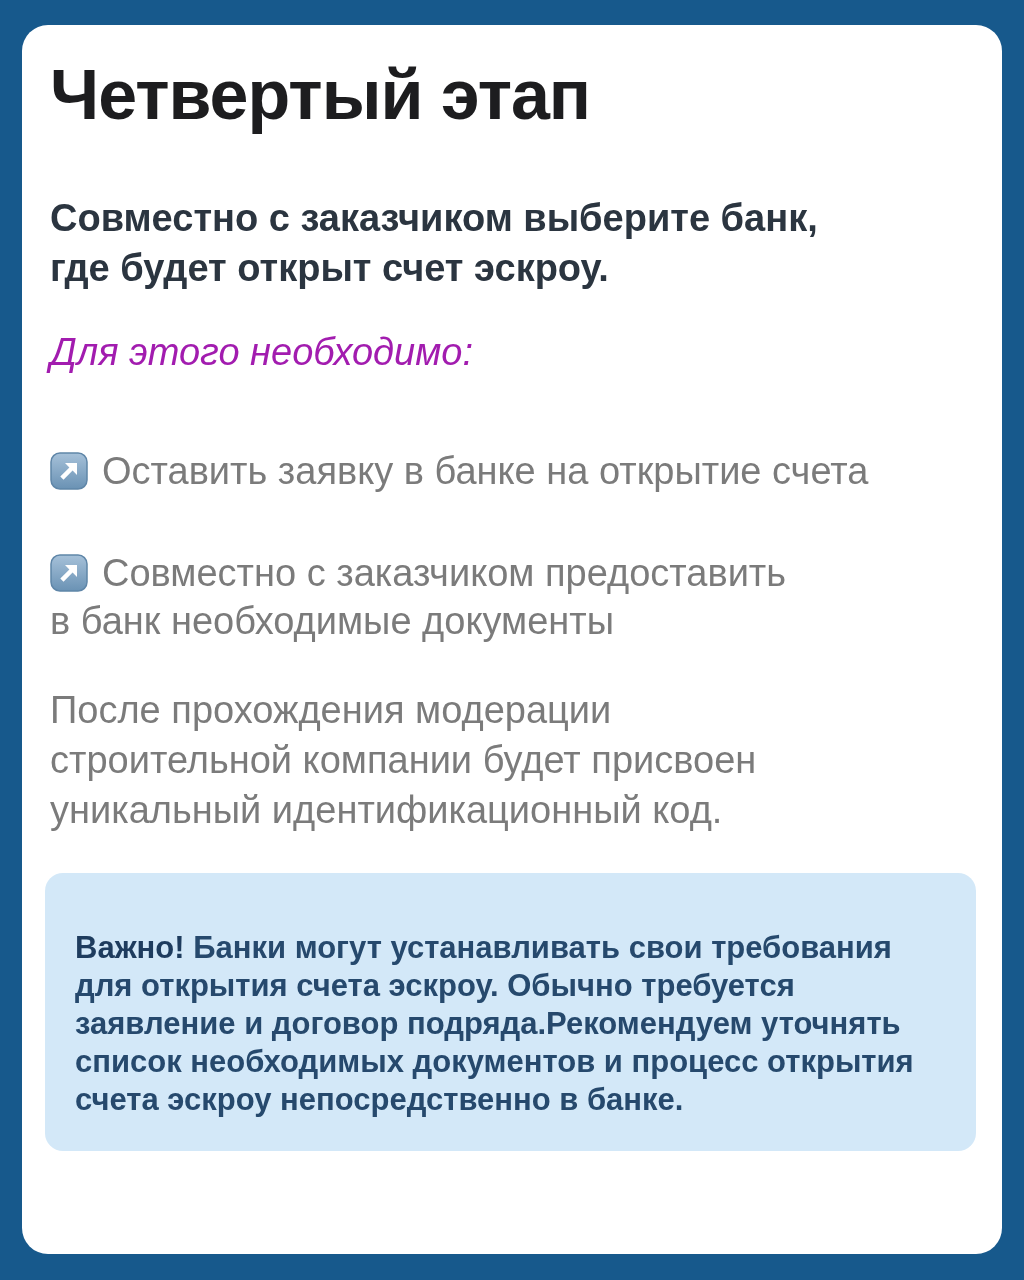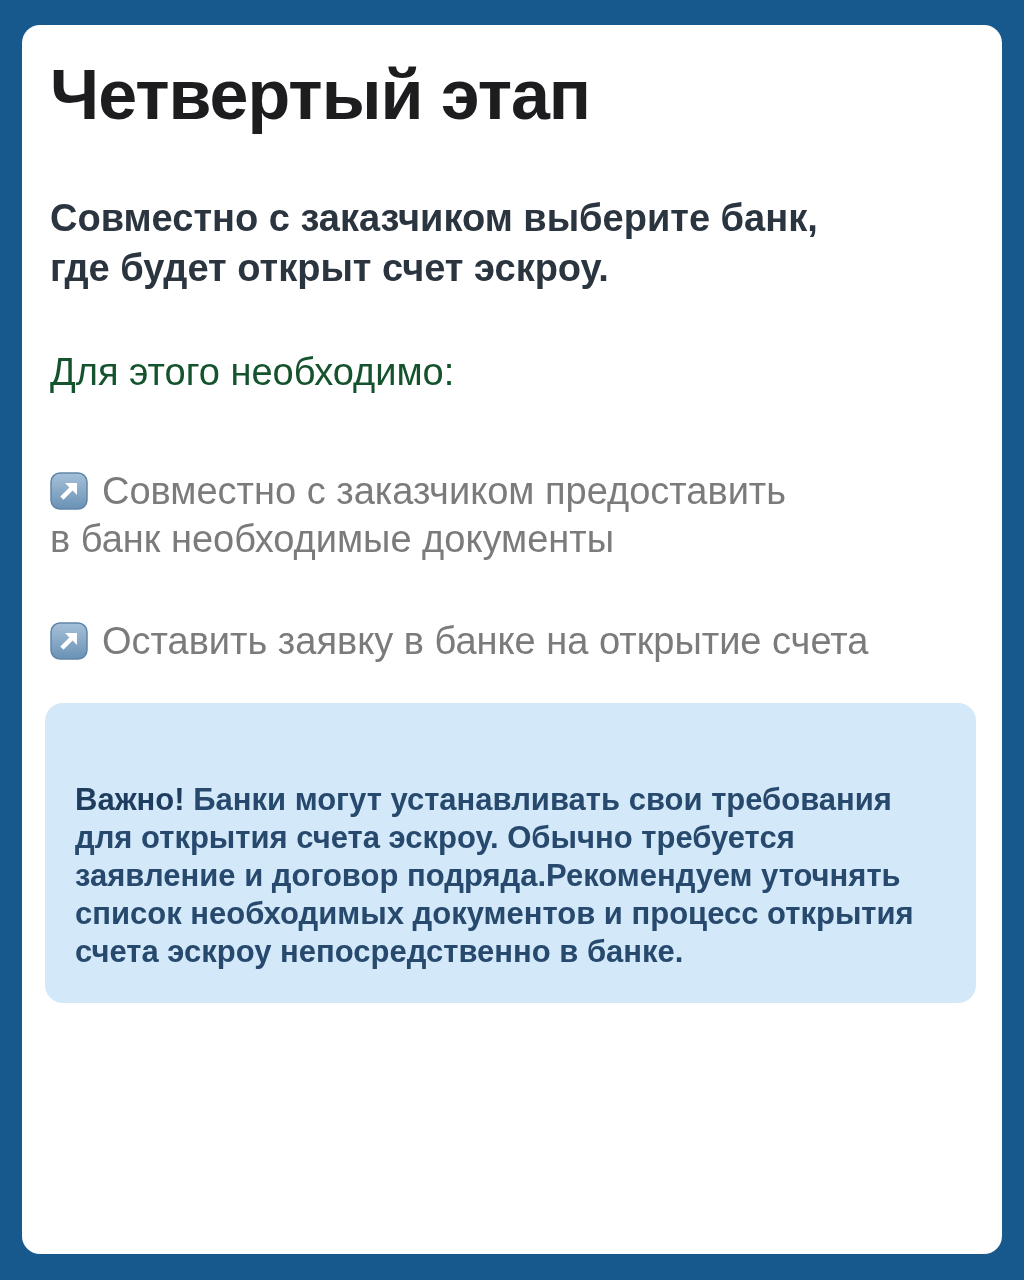--- a/index.html
+++ b/index.html
@@ -10,21 +10,21 @@
     overflow:hidden;
   }
   .frame {
     box-sizing:border-box;
     width:1024px; height:1280px;
     padding:25px 22px 26px 22px;
   }
   .card {
     box-sizing:border-box;
     background:#ffffff;
-    border-radius:18px;
+    border-radius:26px;
     width:100%; height:100%;
     padding:30px 26px 0 28px;
     overflow:hidden;
   }
   .title {
     font-size:70px;
     line-height:80px;
     font-weight:700;
     letter-spacing:-1px;
     color:#1d1d1f;
@@ -32,24 +32,25 @@
   }
   .subtitle {
     margin-top:58px;
     font-size:38px;
     line-height:50px;
     font-weight:700;
     color:#2b3540;
     white-space:pre-line;
   }
   .lead {
-    margin-top:56px;
+    margin-top:36px;
     font-size:38px;
     line-height:46px;
-    color:#14532d;
+    color:#a21caf;
+    font-style:italic;
   }
   .checklist { margin-top:24px; }
   .check-item {
     font-size:38px;
     line-height:48px;
     color:#7b7b7b;
     margin-top:6px;
     white-space:pre-line;
   }
   .check-icon {
@@ -63,21 +64,21 @@
     font-size:38px;
     line-height:50px;
     color:#7b7b7b;
     white-space:pre-line;
   }
   .note {
     margin-top:38px;
     margin-left:-5px;
     background:#d3e8f8;
     border-radius:18px;
-    padding:40px 34px 32px 30px;
+    padding:18px 34px 32px 30px;
     font-size:31px;
     line-height:38px;
     font-weight:700;
     color:#26496d;
     white-space:pre-line;
   }
   .note .note-highlight { color:#1e3c5e; }
 </style>
 </head>
 <body>
@@ -88,39 +89,42 @@
     <h1 class="title">Четвертый этап</h1>
 
     <div class="subtitle">Совместно с заказчиком выберите банк,
 где будет открыт счет эскроу.</div>
 
     <div class="lead">Для этого необходимо:</div>
 
     <div class="checklist">
       <div class="check-item">
         <span class="check-icon"><svg viewBox="0 0 38 38" width="38" height="38">
-          <rect x="1" y="1" width="36" height="36" rx="9" fill="url(#bg1)" stroke="#5f86a8" stroke-width="1.5"></rect>
-          <path d="M15 11 H27 V23 L22.6 18.6 L13.5 27.7 L10.3 24.5 L19.4 15.4 Z" fill="#ffffff"></path>
-        </svg></span><span>Совместно с заказчиком предоставить
-в банк необходимые документы</span>
-      </div>
-      <div class="check-item">
-        <span class="check-icon"><svg viewBox="0 0 38 38" width="38" height="38">
           <defs>
                 <linearGradient id="bg1" x1="0" y1="0" x2="0" y2="1">
             <stop offset="0" stop-color="#a6c1d9"></stop>
                   <stop offset="1" stop-color="#6a92b4"></stop>
           </linearGradient>
               </defs>
           <rect x="1" y="1" width="36" height="36" rx="9" fill="url(#bg1)" stroke="#5f86a8" stroke-width="1.5"></rect>
           <path d="M15 11 H27 V23 L22.6 18.6 L13.5 27.7 L10.3 24.5 L19.4 15.4 Z" fill="#ffffff"></path>
         </svg></span><span>Оставить заявку в банке на открытие счета</span>
       </div>
+      <div class="check-item">
+        <span class="check-icon"><svg viewBox="0 0 38 38" width="38" height="38">
+          <rect x="1" y="1" width="36" height="36" rx="9" fill="url(#bg1)" stroke="#5f86a8" stroke-width="1.5"></rect>
+          <path d="M15 11 H27 V23 L22.6 18.6 L13.5 27.7 L10.3 24.5 L19.4 15.4 Z" fill="#ffffff"></path>
+        </svg></span><span>Совместно с заказчиком предоставить
+в банк необходимые документы</span>
+      </div>
     </div>
 
+    <div class="paragraph">После прохождения модерации
+строительной компании будет присвоен
+уникальный идентификационный код.</div>
 
     <div class="note">
       <span class="note-highlight">Важно!</span><span> Банки могут устанавливать свои требования
 для открытия счета эскроу. Обычно требуется
 заявление и договор подряда.Рекомендуем уточнять
 список необходимых документов и процесс открытия
 счета эскроу непосредственно в банке.</span>
     </div>
 
   </div>

